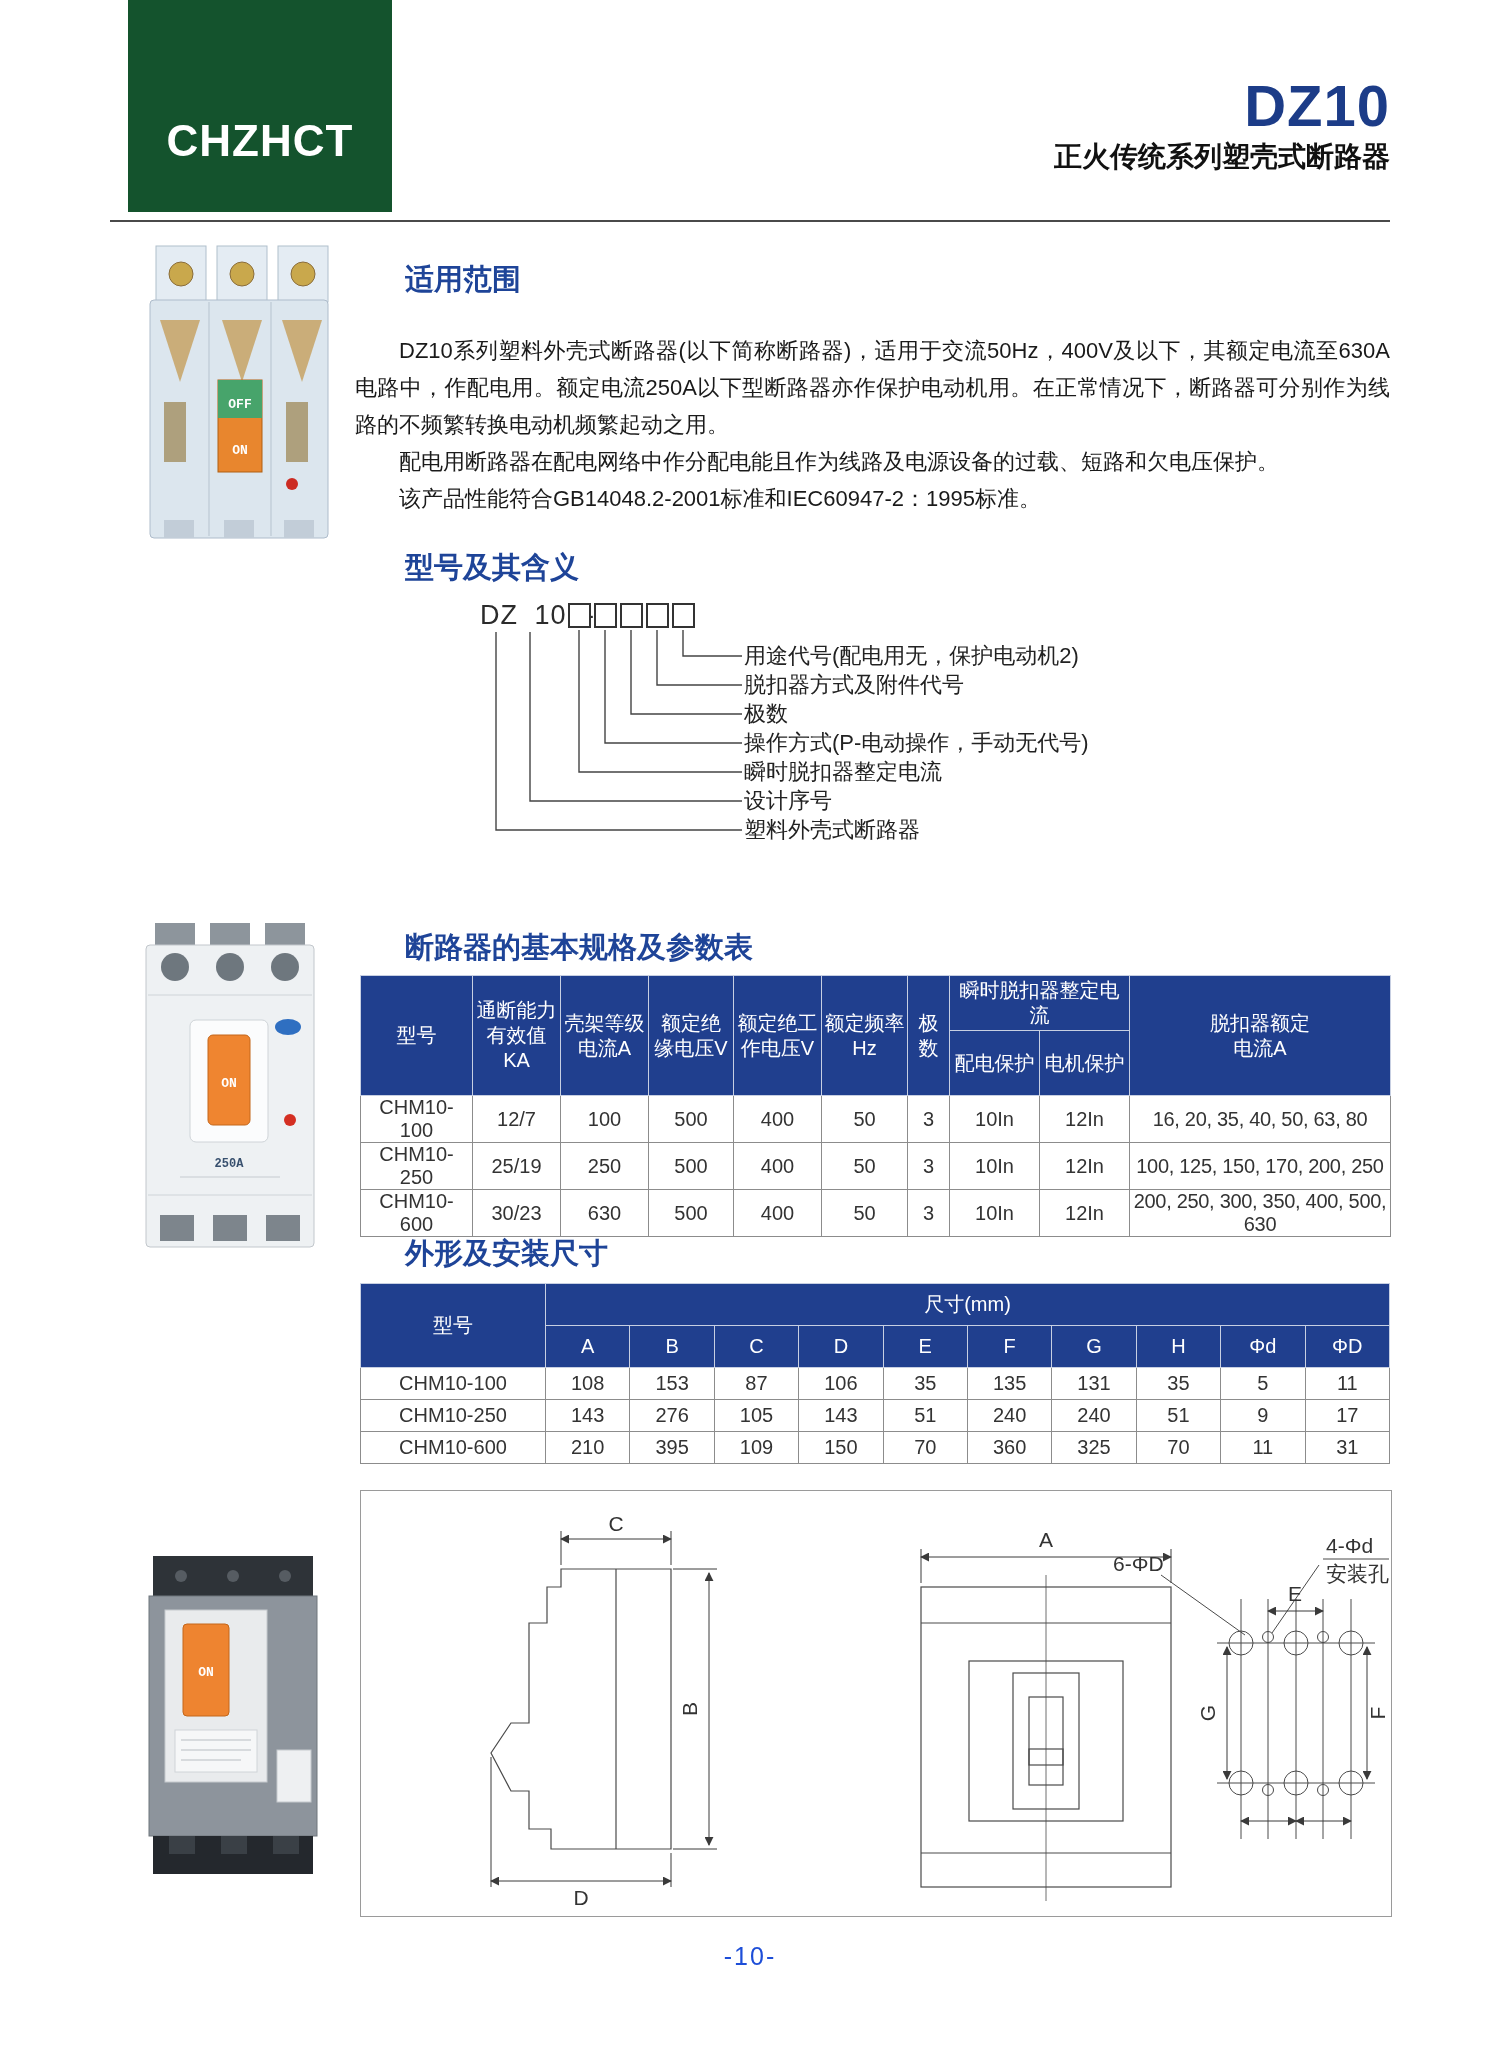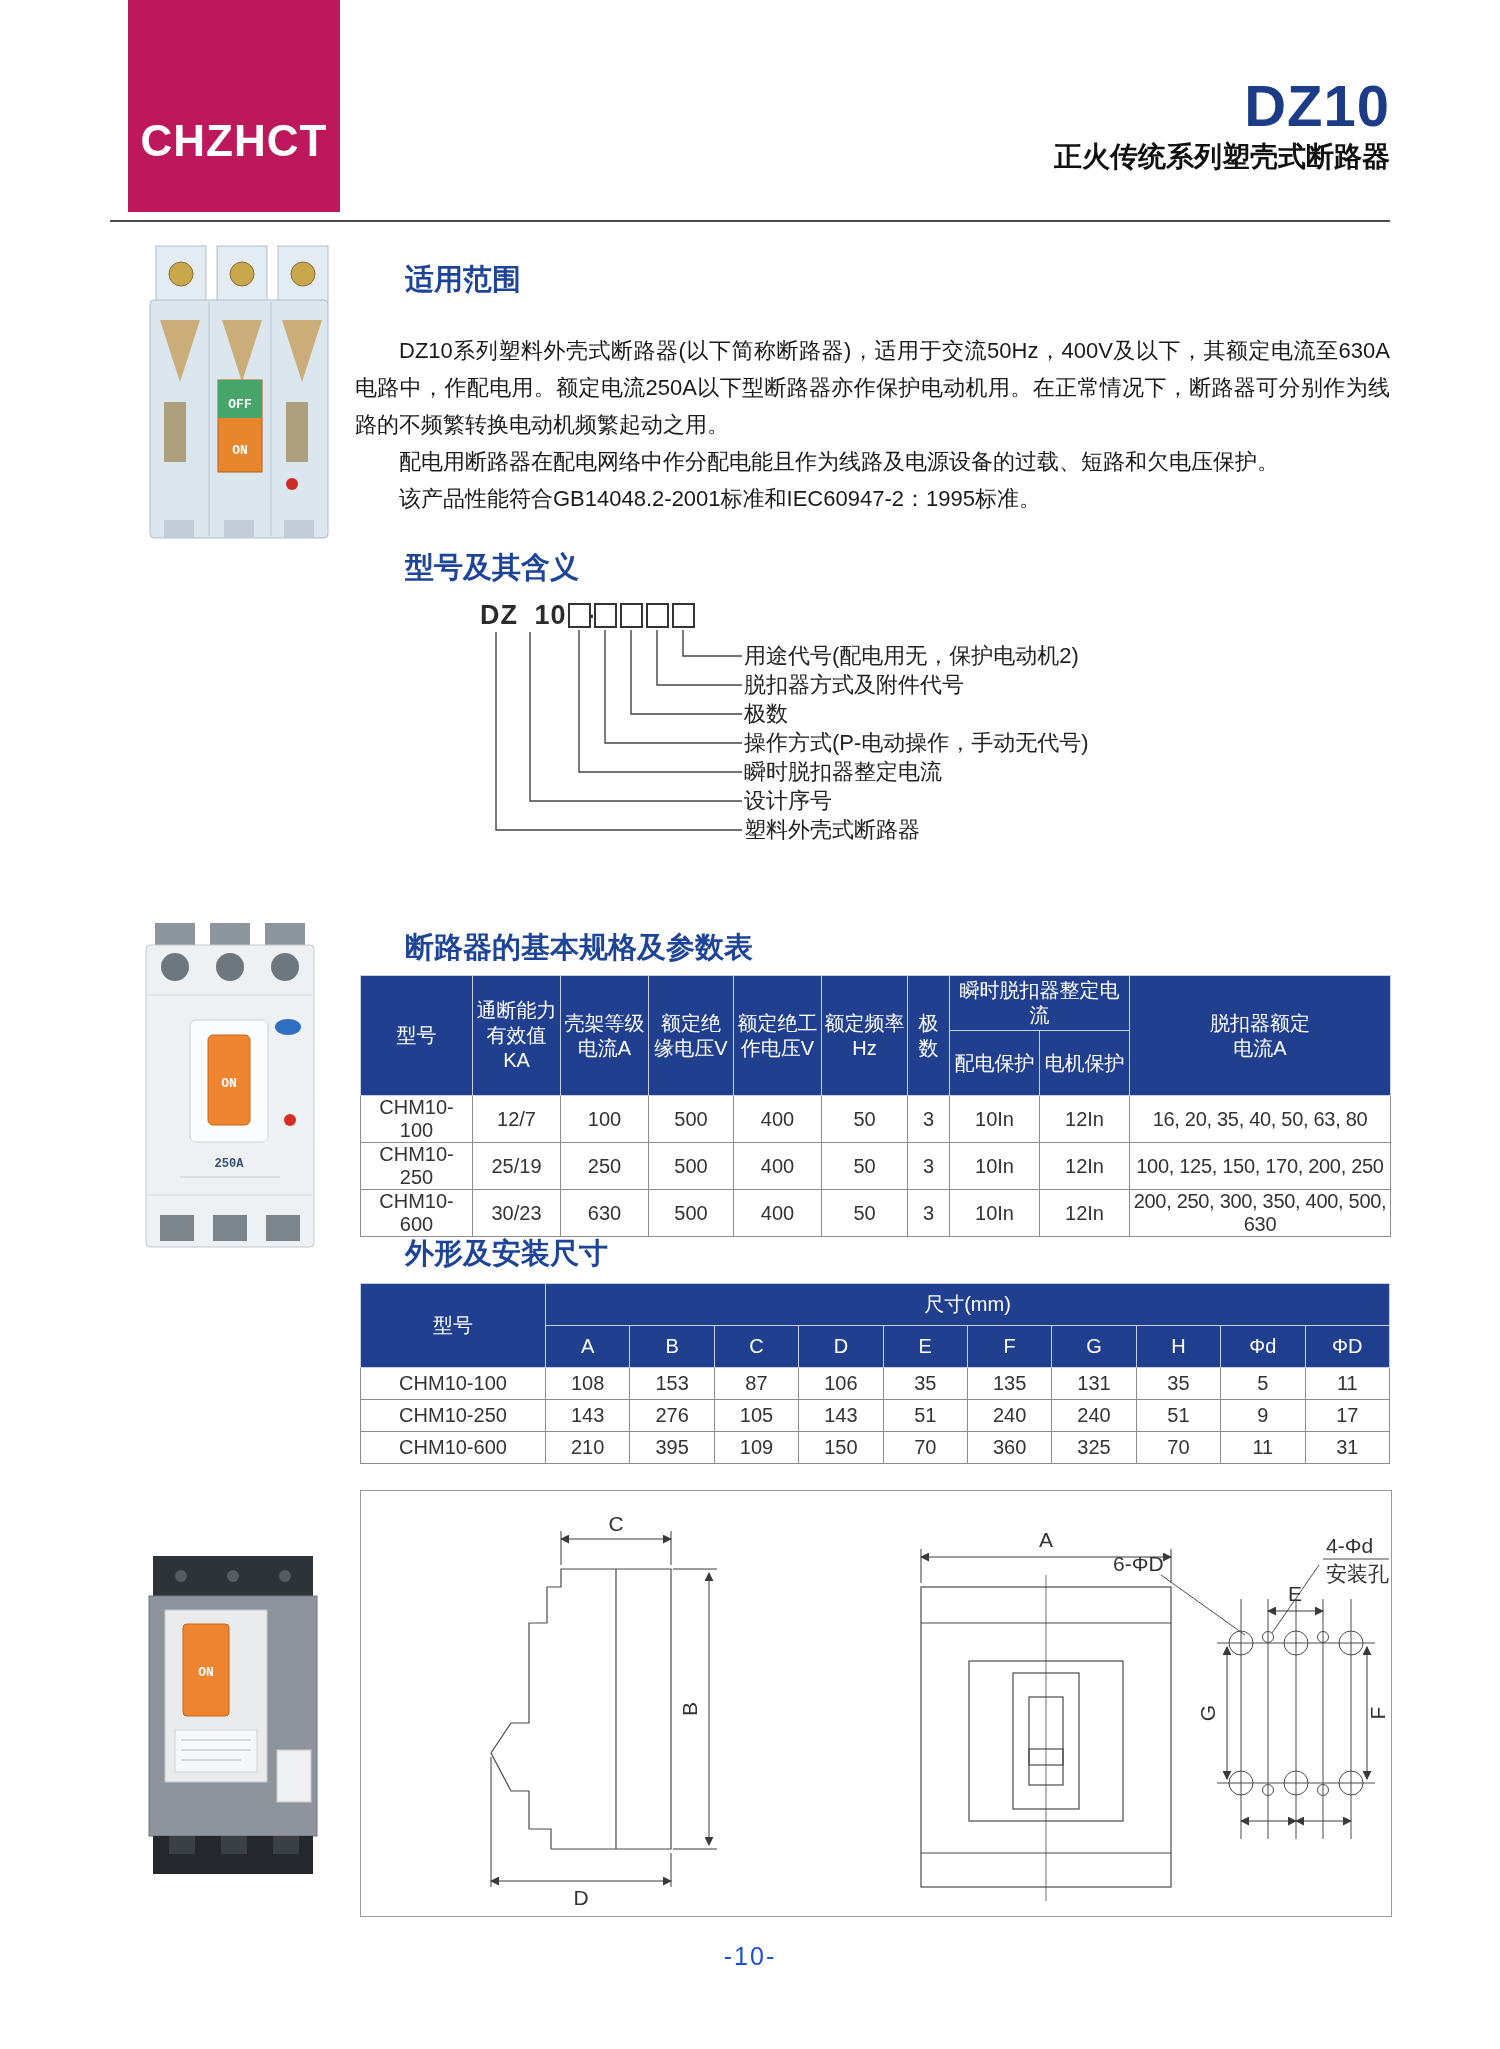--- a/index.html
+++ b/index.html
@@ -2,38 +2,38 @@
 <html><head>
 <meta charset="utf-8">
 <style>
   html,body{margin:0;padding:0;background:#e9e9e9;}
   .page{
     position:relative;width:1500px;height:2049px;margin:0 auto;background:#fff;
     font-family:"Liberation Sans","DejaVu Sans",sans-serif;color:#1a1a1a;overflow:hidden;
     outline:1px solid #d8d8d8;
   }
   
-  .logo-box{position:absolute;left:128px;top:0;width:212px;height:212px;background:#be185d;}
+  .logo-box{position:absolute;left:128px;top:0;width:264px;height:212px;background:#14532d;}
   .logo-box span{position:absolute;left:0;right:0;top:116px;text-align:center;color:#fff;
     font-size:44px;font-weight:800;letter-spacing:1px;}
   .product-code{position:absolute;top:72px;right:110px;font-size:58px;font-weight:800;color:#1c3c88;letter-spacing:1px;margin-left:29px;}
   .head-subtitle{position:absolute;top:138px;right:110px;font-size:28px;font-weight:bold;color:#111;}
   .head-rule{position:absolute;left:110px;top:220px;width:1280px;height:2px;background:#4a4a4a;}
 
   
   .sec-h{position:absolute;left:405px;margin:0;font-size:29px;font-weight:bold;color:#1e4498;white-space:nowrap;}
 
   
   .scope-text{position:absolute;left:355px;top:332px;width:1035px;}
   .scope-text p{margin:0;font-size:22px;line-height:37px;text-align:justify;text-indent:2em;color:#1a1a1a;}
 
   
   .diagram{position:absolute;left:480px;top:598px;width:910px;height:250px;}
   .diagram .code{position:absolute;top:2px;left:0;font-size:27px;color:#2b2b2b;letter-spacing:1px;}
-  .diagram .code b{font-weight:bold;}
+  .diagram .code b{font-weight:normal;}
   .mbox{position:absolute;top:5px;width:19px;height:21px;border:2px solid #333;background:#fff;}
   .dlines{position:absolute;left:0;top:0;}
   .dlabel{position:absolute;left:264px;font-size:22px;color:#222;white-space:nowrap;line-height:26px;}
 
   
   table.tbl{position:absolute;border-collapse:collapse;table-layout:fixed;background:#fff;}
   table.tbl th{background:#203f8e;color:#fff;font-weight:normal;font-size:20px;text-align:center;
     vertical-align:middle;border:1px solid #c7cfe2;white-space:pre-line;padding:2px;line-height:25px;}
   table.tbl td{border:1px solid #8c8c8c;font-size:20px;color:#333;text-align:center;height:31px;padding:0 2px;}
   td.small{font-size:13px;letter-spacing:-0.3px;color:#444;}

